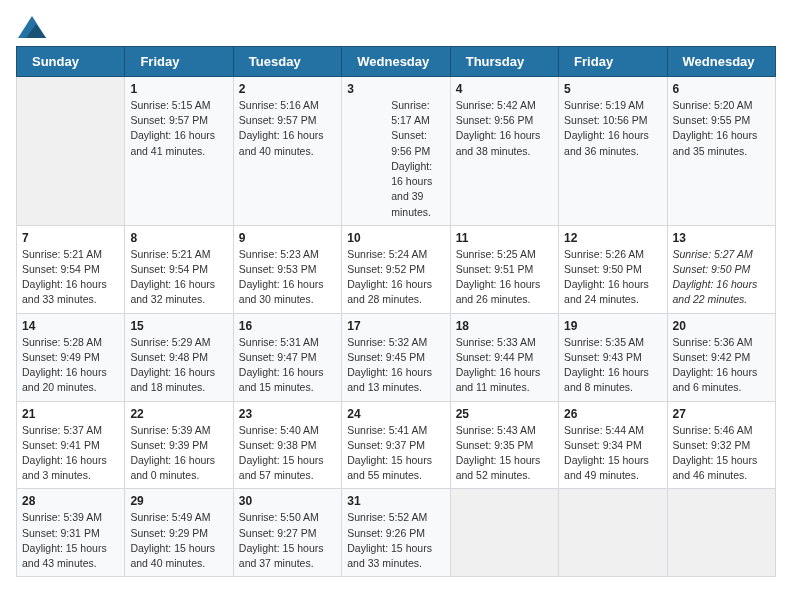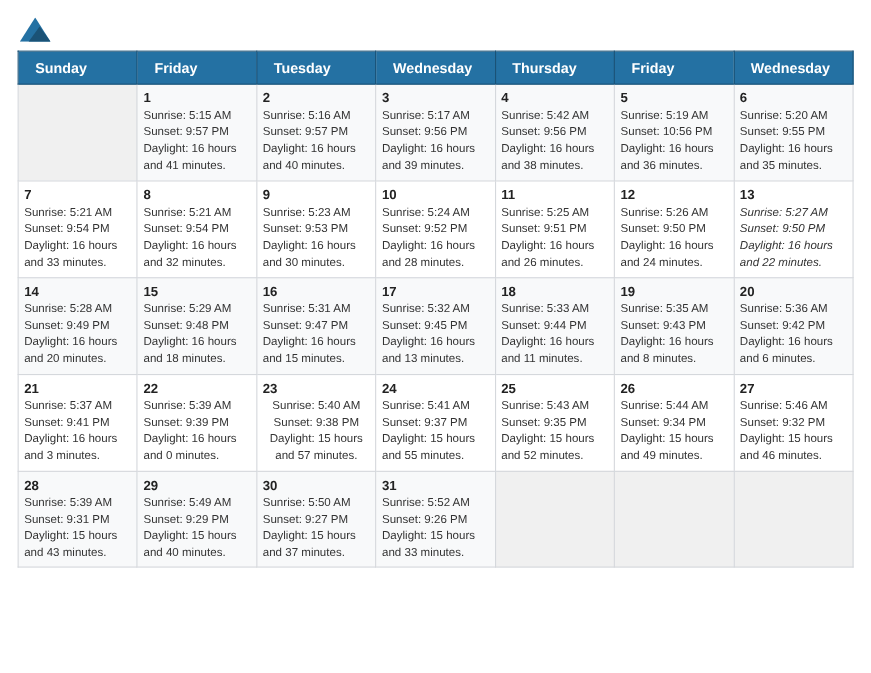--- a/index.html
+++ b/index.html
@@ -140,21 +140,21 @@
         </td>
         <td>
           <span class="day-number">2</span>
           <div class="day-info" style="white-space: pre-line;">Sunrise: 5:16 AM
 Sunset: 9:57 PM
 Daylight: 16 hours
 and 40 minutes.</div>
         </td>
         <td>
           <span class="day-number">3</span>
-          <div class="day-info" style="white-space: pre-line;">Sunrise: 5:17 AM
+          <div class="day-info" style="white-space: pre-line; margin-left: 44px;">Sunrise: 5:17 AM
 Sunset: 9:56 PM
 Daylight: 16 hours
 and 39 minutes.</div>
         </td>
         <td>
           <span class="day-number">4</span>
           <div class="day-info" style="white-space: pre-line;">Sunrise: 5:42 AM
 Sunset: 9:56 PM
 Daylight: 16 hours
 and 38 minutes.</div>
@@ -286,21 +286,21 @@
         </td>
         <td>
           <span class="day-number">22</span>
           <div class="day-info" style="white-space: pre-line;">Sunrise: 5:39 AM
 Sunset: 9:39 PM
 Daylight: 16 hours
 and 0 minutes.</div>
         </td>
         <td>
           <span class="day-number">23</span>
-          <div class="day-info" style="white-space: pre-line; text-align: center;">Sunrise: 5:40 AM
+          <div class="day-info" style="white-space: pre-line;">Sunrise: 5:40 AM
 Sunset: 9:38 PM
 Daylight: 15 hours
 and 57 minutes.</div>
         </td>
         <td>
           <span class="day-number">24</span>
           <div class="day-info" style="white-space: pre-line;">Sunrise: 5:41 AM
 Sunset: 9:37 PM
 Daylight: 15 hours
 and 55 minutes.</div>

